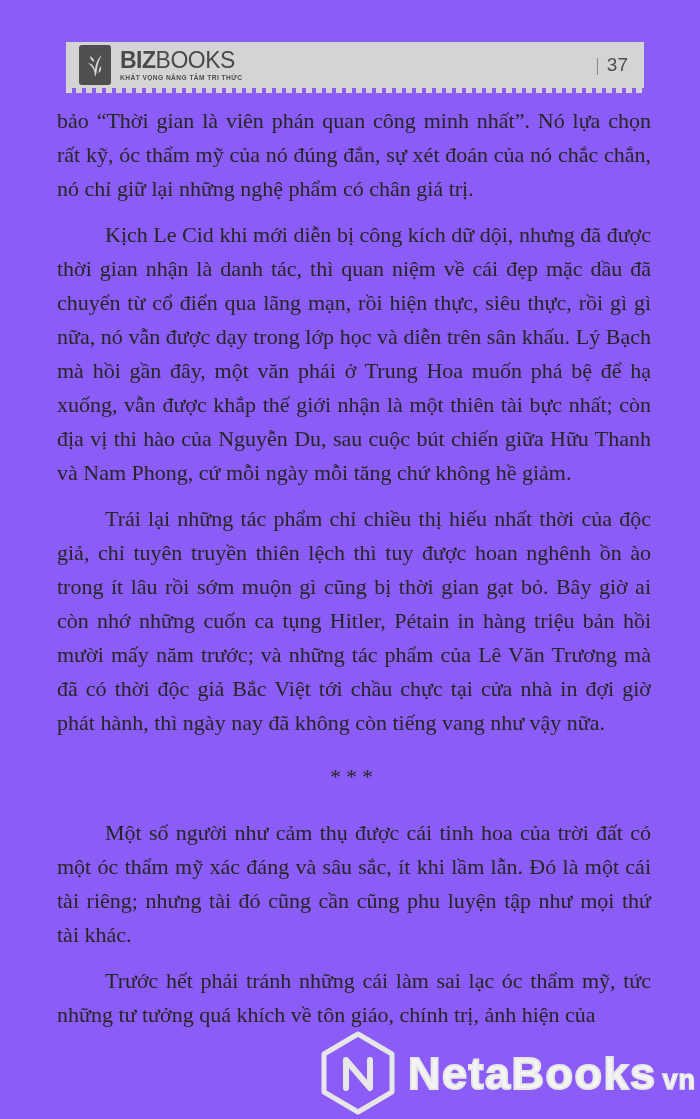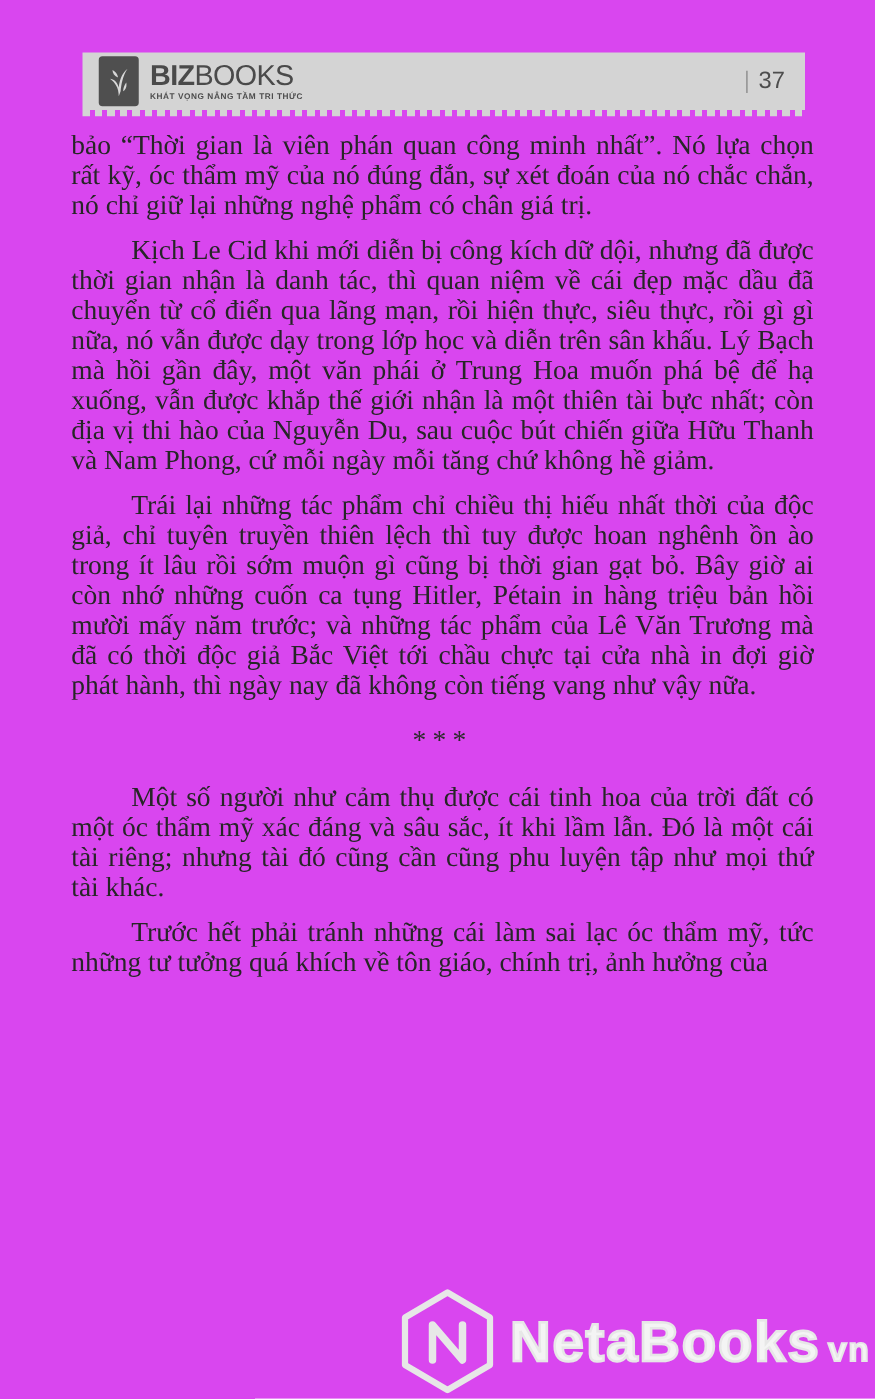--- a/index.html
+++ b/index.html
@@ -5,21 +5,21 @@
   html, body {
     margin: 0;
     padding: 0;
     background: #ffffff;
     font-family: "Liberation Serif", "DejaVu Serif", serif;
   }
   .page {
     position: relative;
     width: 700px;
     height: 1119px;
-    background: #d946ef;
+    background: #8b5cf6;
     overflow: hidden;
   }
 
   
   .header-bar {
     position: absolute;
     left: 66px;
     top: 42px;
     width: 578px;
     height: 46px;
@@ -82,21 +82,21 @@
   }
 
   
   .content {
     position: absolute;
     left: 57px;
     top: 104px;
     width: 594px;
     color: #262626;
     font-size: 22px;
-    line-height: 24px;
+    line-height: 34px;
     text-align: justify;
   }
   .para { margin: 0 0 12px 0; }
   .para.indent { text-indent: 48px; }
   .para.separator {
     text-align: center;
     text-indent: 0;
     font-size: 22px;
     letter-spacing: 5px;
     margin: 20px 0 22px 0;
@@ -158,21 +158,21 @@
     </div>
   </div>
   <div class="header-perforation"></div>
 
   <div class="content">
     <p class="para">bảo “Thời gian là viên phán quan công minh nhất”. Nó lựa chọn rất kỹ, óc thẩm mỹ của nó đúng đắn, sự xét đoán của nó chắc chắn, nó chỉ giữ lại những nghệ phẩm có chân giá trị.</p>
     <p class="para indent">Kịch Le Cid khi mới diễn bị công kích dữ dội, nhưng đã được thời gian nhận là danh tác, thì quan niệm về cái đẹp mặc dầu đã chuyển từ cổ điển qua lãng mạn, rồi hiện thực, siêu thực, rồi gì gì nữa, nó vẫn được dạy trong lớp học và diễn trên sân khấu. Lý Bạch mà hồi gần đây, một văn phái ở Trung Hoa muốn phá bệ để hạ xuống, vẫn được khắp thế giới nhận là một thiên tài bực nhất; còn địa vị thi hào của Nguyễn Du, sau cuộc bút chiến giữa Hữu Thanh và Nam Phong, cứ mỗi ngày mỗi tăng chứ không hề giảm.</p>
     <p class="para indent">Trái lại những tác phẩm chỉ chiều thị hiếu nhất thời của độc giả, chỉ tuyên truyền thiên lệch thì tuy được hoan nghênh ồn ào trong ít lâu rồi sớm muộn gì cũng bị thời gian gạt bỏ. Bây giờ ai còn nhớ những cuốn ca tụng Hitler, Pétain in hàng triệu bản hồi mười mấy năm trước; và những tác phẩm của Lê Văn Trương mà đã có thời độc giả Bắc Việt tới chầu chực tại cửa nhà in đợi giờ phát hành, thì ngày nay đã không còn tiếng vang như vậy nữa.</p>
     <p class="para separator">***</p>
     <p class="para indent">Một số người như cảm thụ được cái tinh hoa của trời đất có một óc thẩm mỹ xác đáng và sâu sắc, ít khi lầm lẫn. Đó là một cái tài riêng; nhưng tài đó cũng cần cũng phu luyện tập như mọi thứ tài khác.</p>
-    <p class="para indent">Trước hết phải tránh những cái làm sai lạc óc thẩm mỹ, tức những tư tưởng quá khích về tôn giáo, chính trị, ảnh hưởng của</p>
+    <p class="para indent">Trước hết phải tránh những cái làm sai lạc óc thẩm mỹ, tức những tư tưởng quá khích về tôn giáo, chính trị, ảnh hiện của</p>
   </div>
 
   <div class="watermark">
     <span class="wm-hex">
       <svg width="76" height="84" viewBox="0 0 76 84">
         <polygon points="38,3 72,23 72,61 38,81 4,61 4,23" fill="none" stroke="#e7e7e7" stroke-width="5" stroke-linejoin="round"></polygon>
         <path d="M26 57 L26 29 L50 57 L50 29" fill="none" stroke="#e7e7e7" stroke-width="6" stroke-linecap="round" stroke-linejoin="round"></path>
       </svg>
     </span>
     <span class="wm-text">

